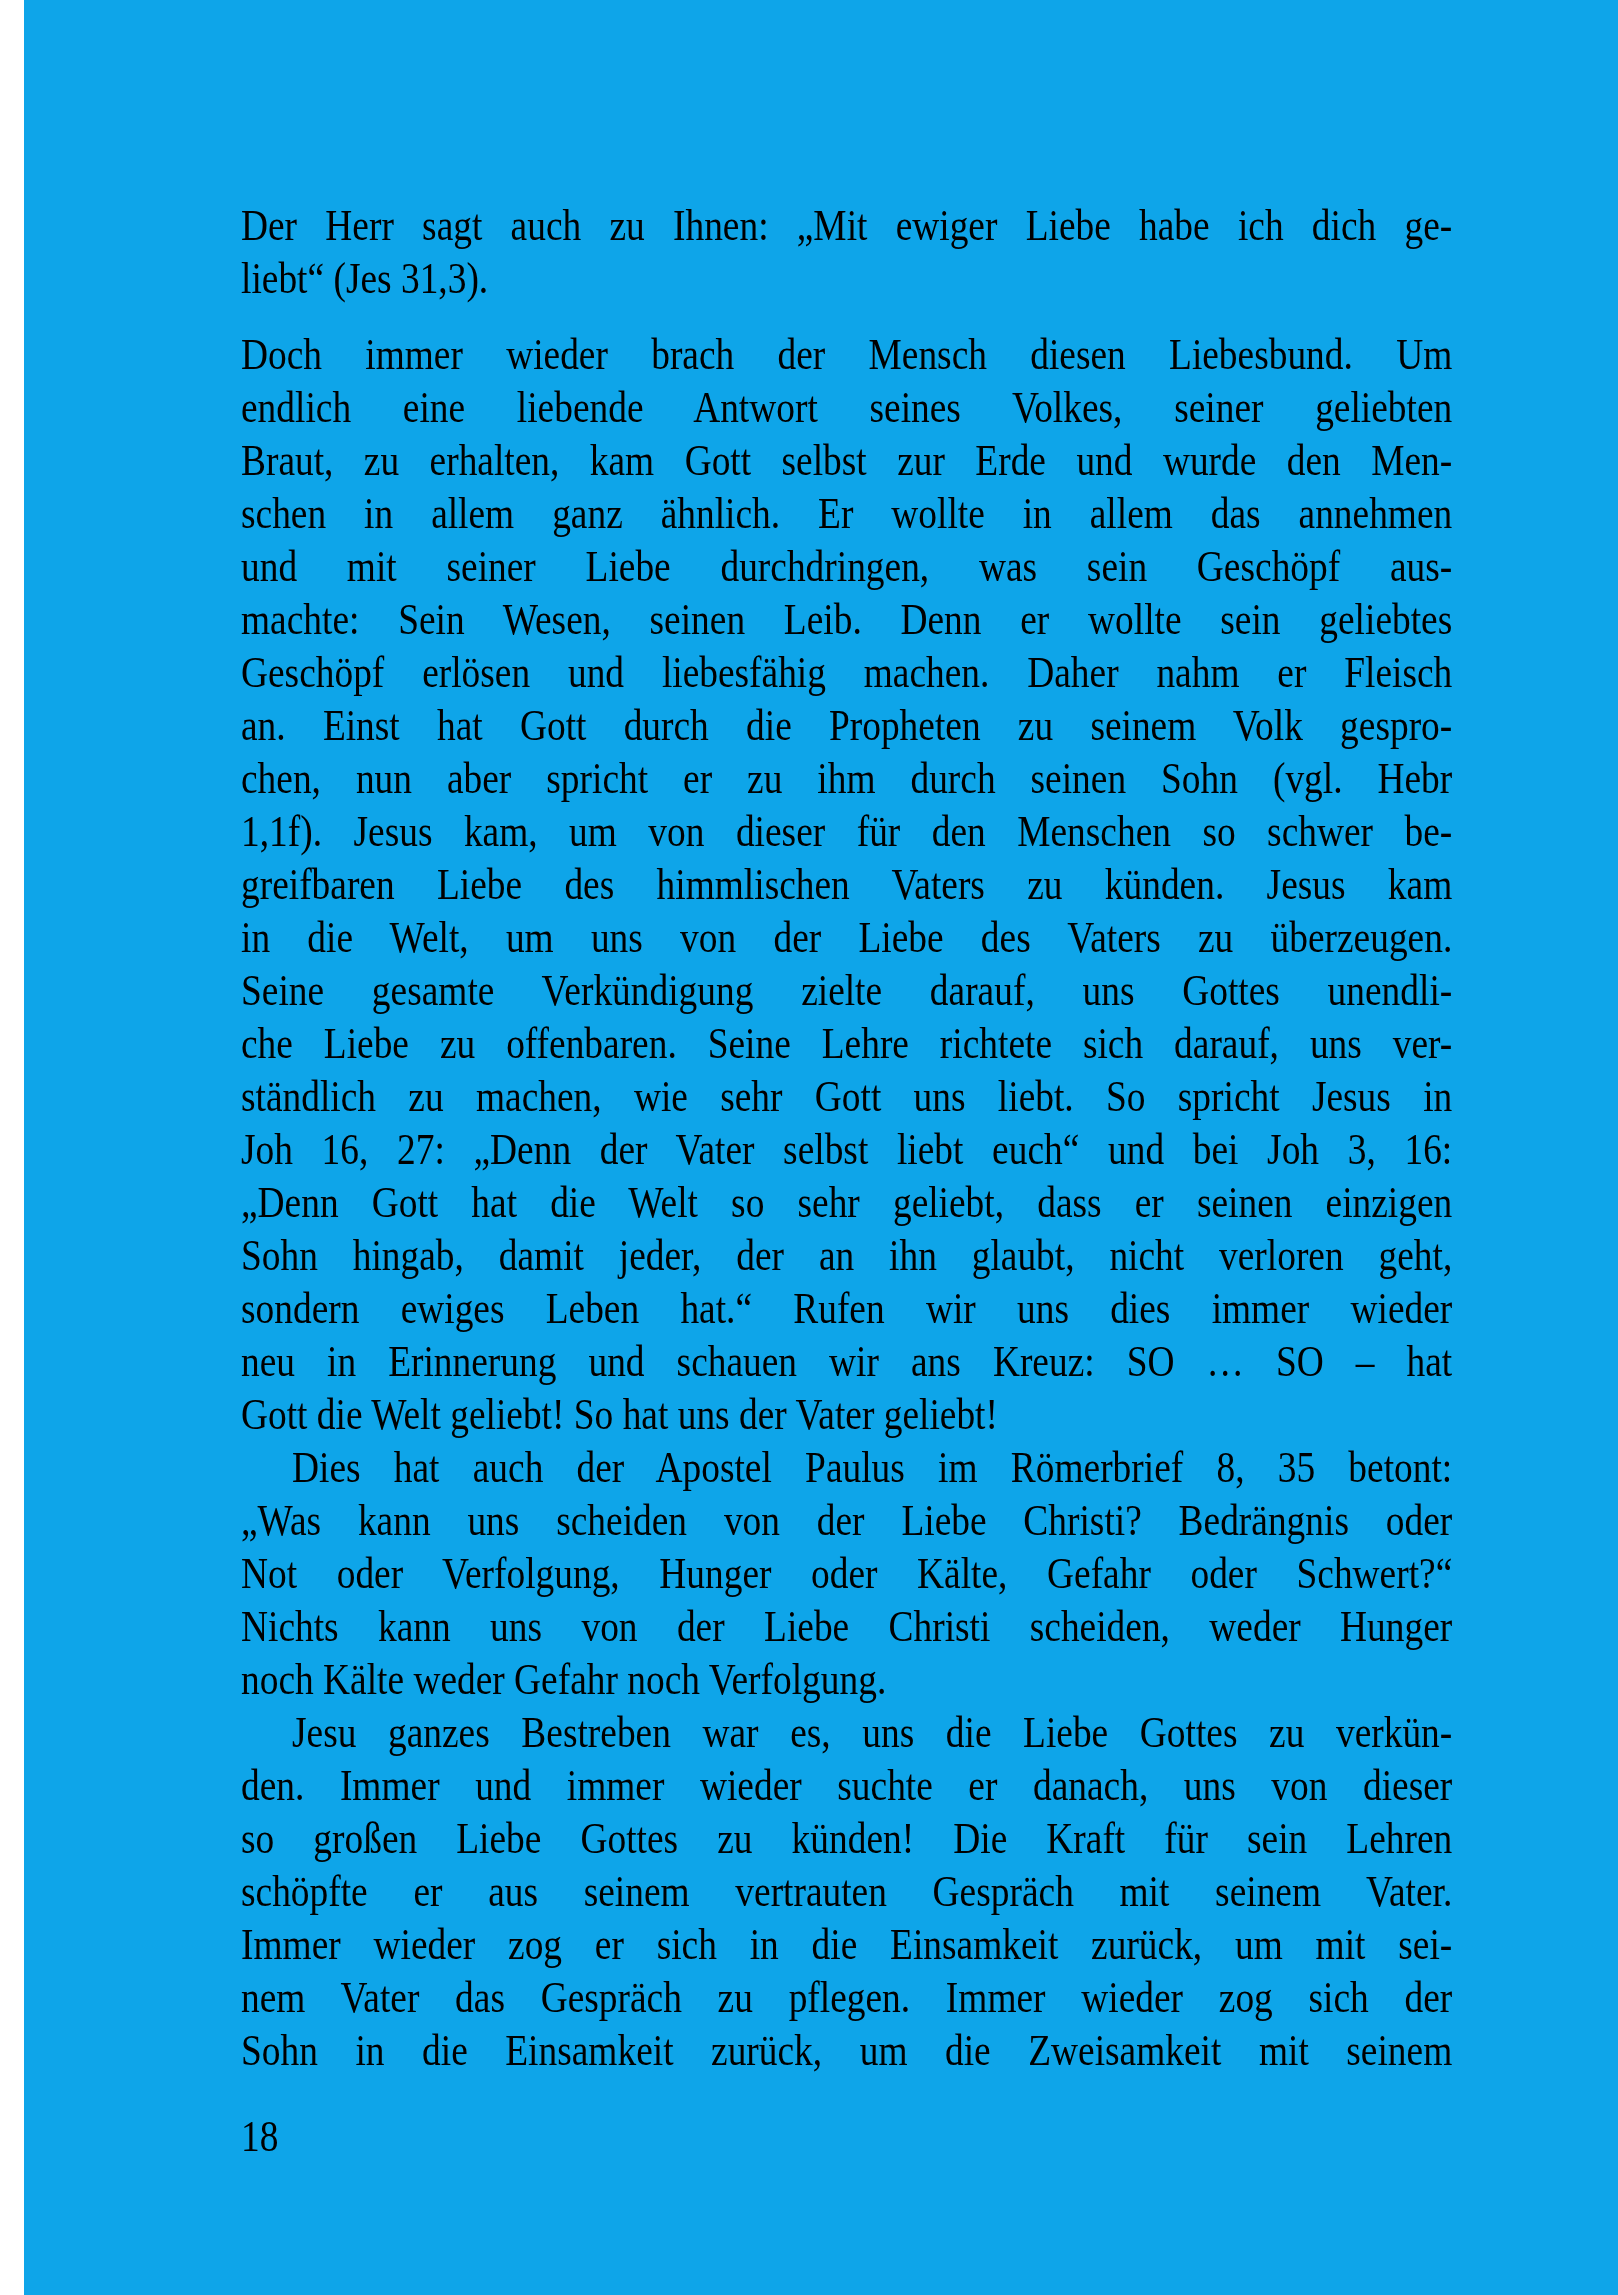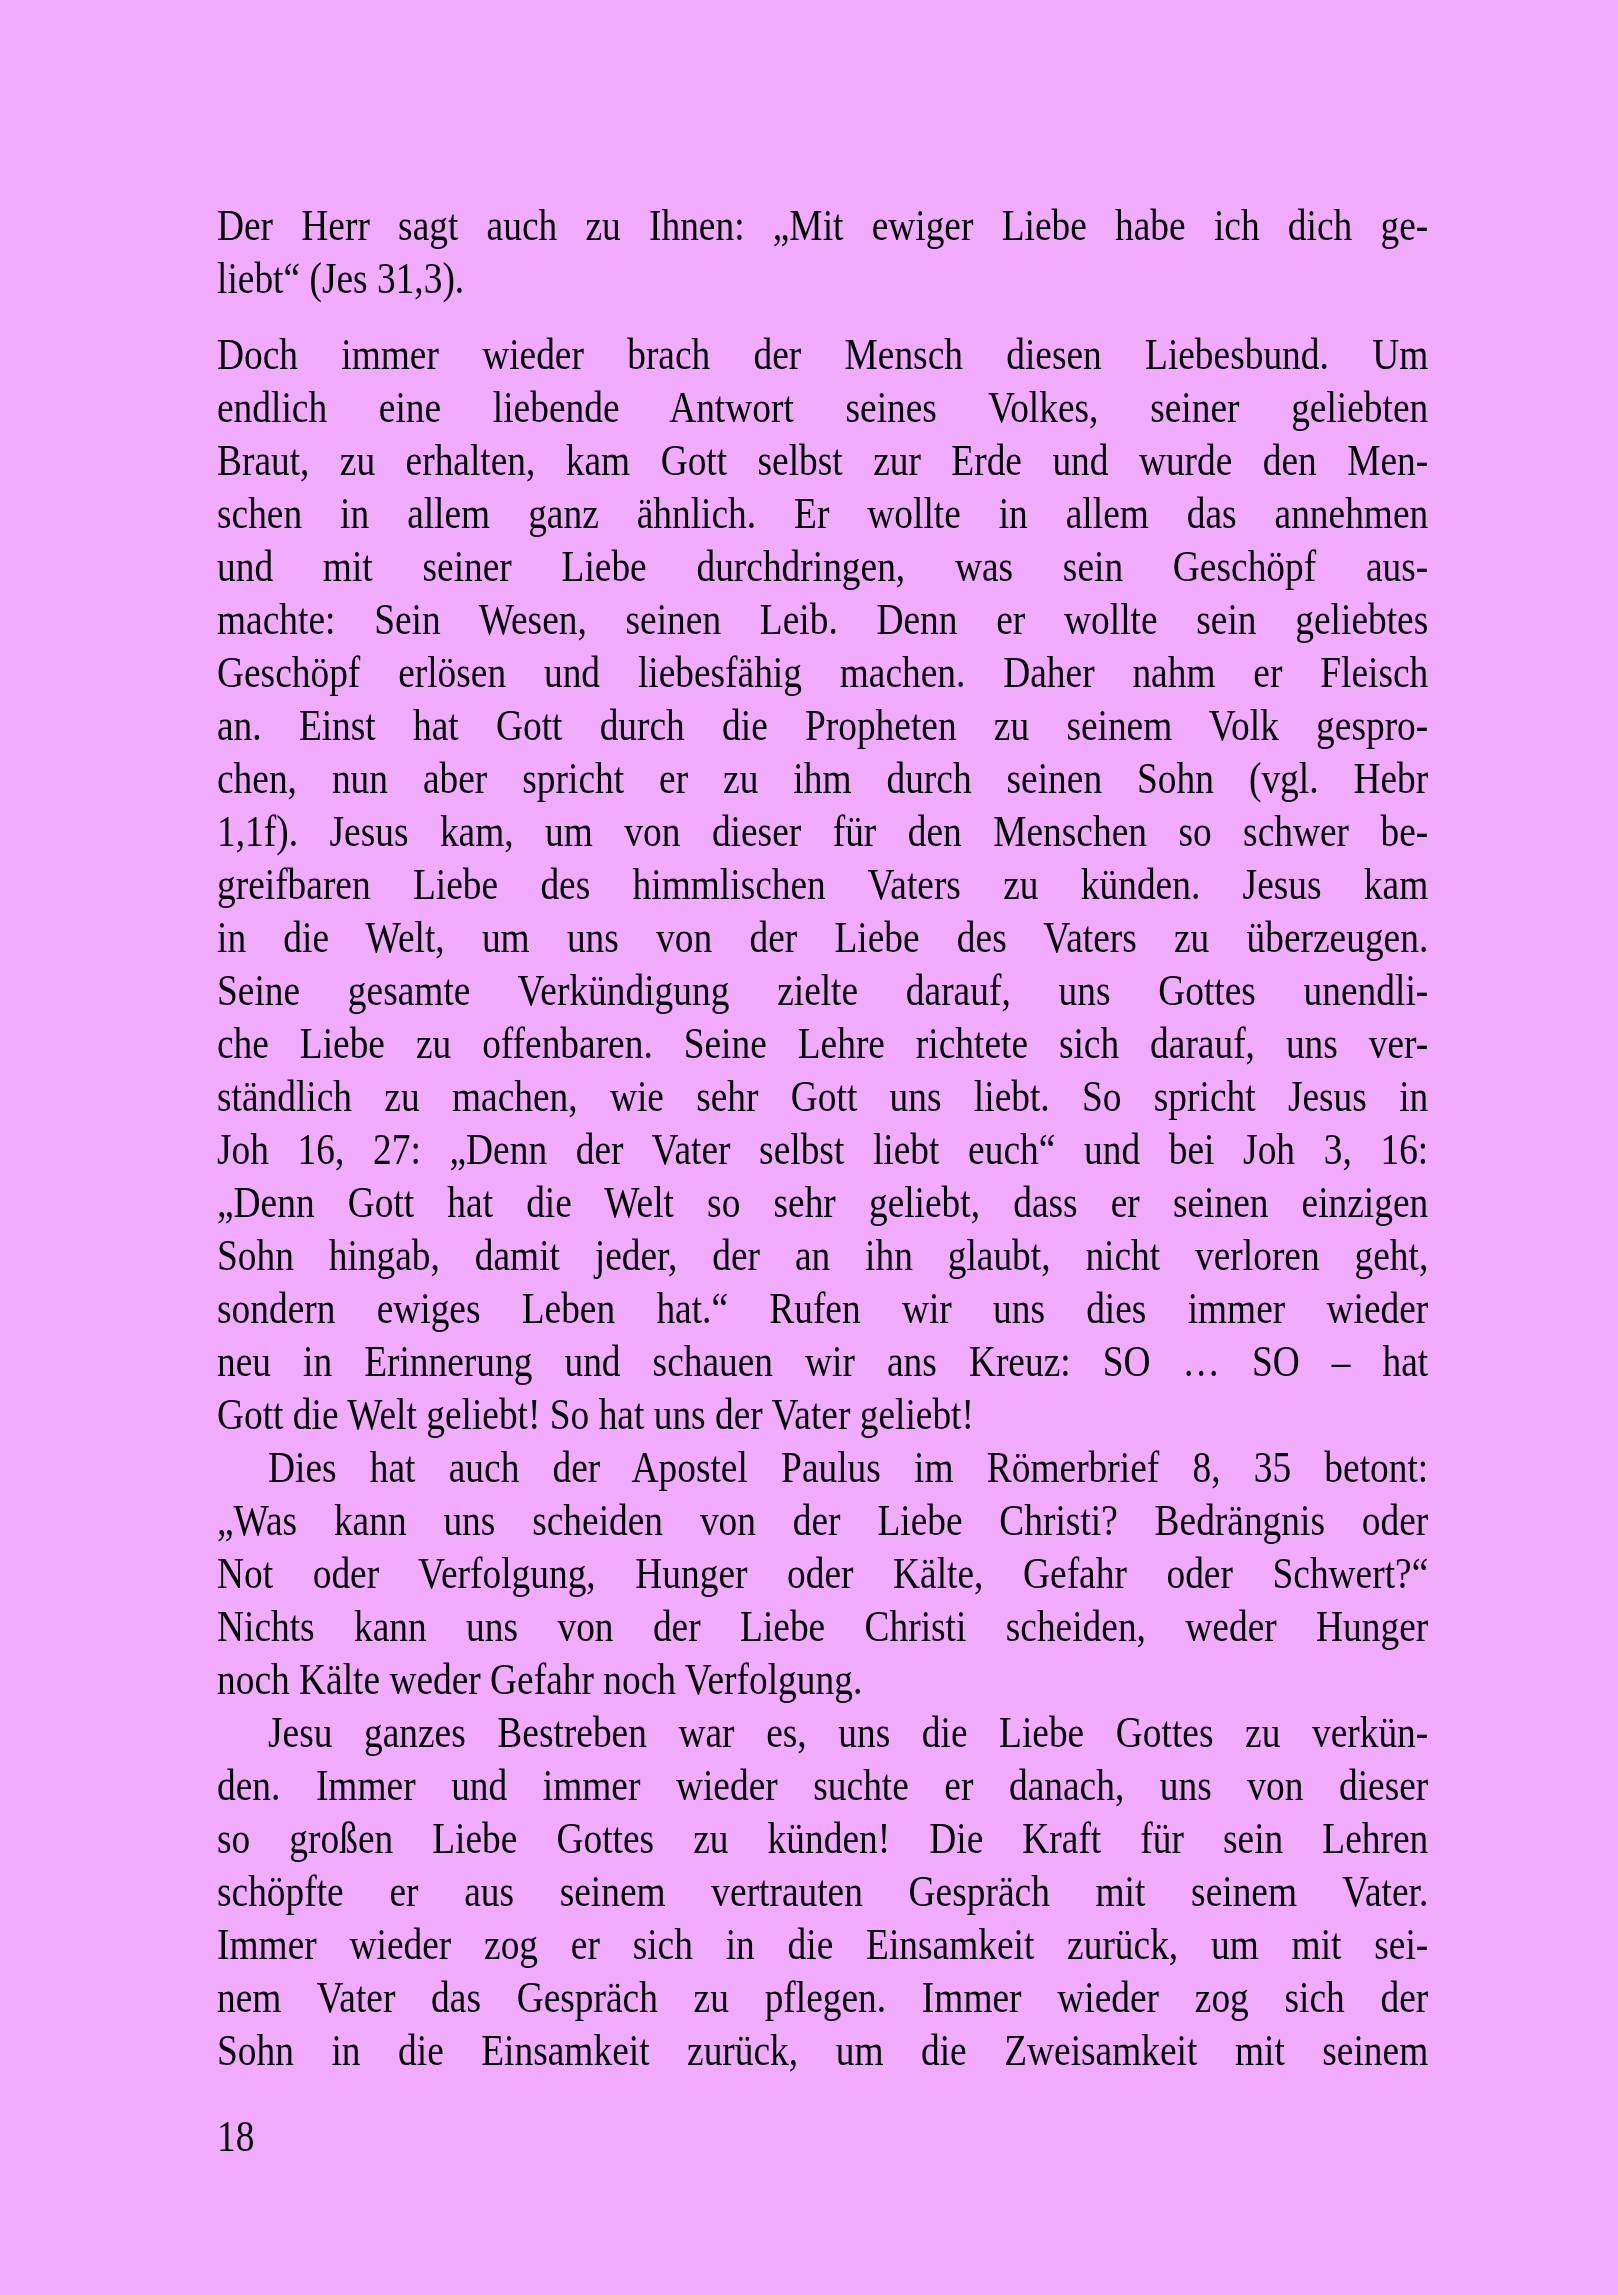--- a/index.html
+++ b/index.html
@@ -10,21 +10,22 @@
     width: 1618px;
     height: 2295px;
     background: #ffffff;
     position: relative;
     overflow: hidden;
     font-family: "Liberation Serif", serif;
   }
   .book-page {
     position: absolute;
     inset: 0;
-    background: #f0abfc;
+    background: #0ea5e9;
+    margin-left: 24px;
   }
   .text-block {
     position: absolute;
     left: 217px;
     top: 199px;
     width: 1425px;
     transform: scaleX(0.85);
     transform-origin: 0 0;
     color: #000000;
     font-size: 44px;

